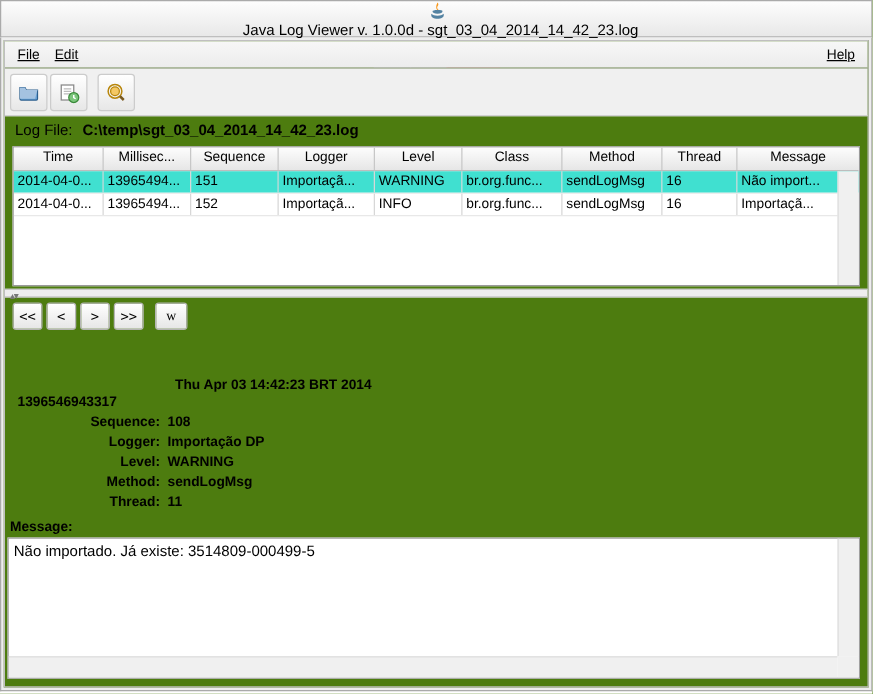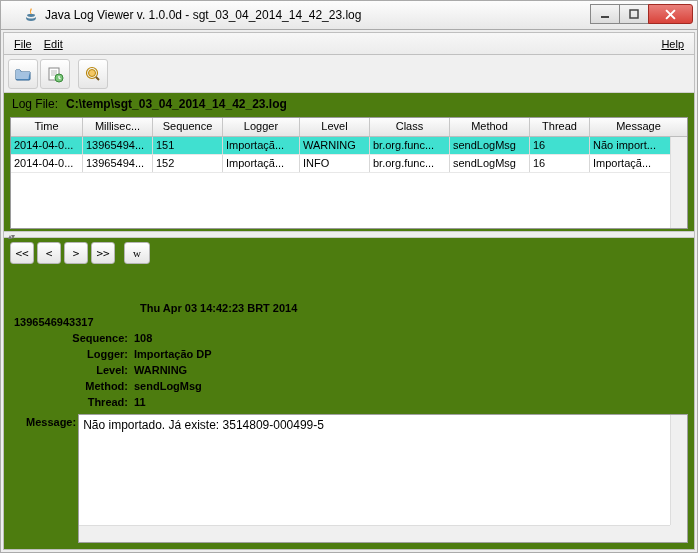--- a/index.html
+++ b/index.html
@@ -1,18 +1,18 @@
 <!DOCTYPE html>
 <html><head>
 <meta charset="utf-8">
 <style>
 * { box-sizing: border-box; margin: 0; padding: 0; }
 body { font-family: Tahoma, Arial, sans-serif; font-size: 11px; background: #fff; width: 698px; height: 555px; overflow: hidden; }
 
-.titlebar { height: 30px; background: linear-gradient(#fdfdfd, #e8e8e8); border: 1px solid #aaa; display: flex; align-items: center; padding: 0 0 0 22px; }
+.titlebar { height: 30px; background: linear-gradient(#fdfdfd, #e8e8e8); border: 1px solid #aaa; display: flex; align-items: center; padding: 0 0 0 7px; flex-direction: column; }
 .titlebar .java-icon { width: 16px; height: 16px; margin-right: 6px; }
 .titlebar .title-text { flex: 1; font-size: 12px; color: #000; }
 .win-btns { display: flex; height: 100%; padding: 3px 4px 0 0; gap: 0; }
 .win-btn { width: 30px; height: 20px; border: 1px solid #888; background: linear-gradient(#f5f5f5,#dcdcdc); display: flex; align-items: center; justify-content: center; font-size: 12px; margin-left: -1px; }
 .win-btn.min svg, .win-btn.max svg { width: 10px; height: 10px; }
 .win-btn.close { width: 45px; background: linear-gradient(#e97f7a,#d9433a); color: #fff; border-color: #a12a22; border-top-right-radius: 3px; border-bottom-right-radius: 3px;}
 .win-btn.close svg { width: 11px; height: 11px; }
 
 .outer-frame { border: 1px solid #aaa; border-top: none; height: 523px; padding: 2px; background: #eee; }
 .inner-frame { border: 1px solid #bfbfbf; background: #4d7c0f; height: 100%; display: flex; flex-direction: column; }
@@ -46,21 +46,21 @@
 .nav-row { padding: 4px 6px; display: flex; gap: 3px; }
 .nav-btn { width: 24px; height: 22px; border: 1px solid #b5b5b5; background: linear-gradient(#fff,#e6e6e6); border-radius: 3px; font-size: 11px; font-family: monospace; display:flex;align-items:center;justify-content:center;}
 .nav-btn.w { margin-left: 6px; width: 26px; font-family: Tahoma;}
 
 .detail { padding: 2px 10px 4px 10px; }
 .detail .drow { display: flex; line-height: 16px; }
 .detail .dlabel { width: 120px; text-align: right; font-weight: bold; font-size: 11px; padding-right: 6px; }
 .detail .dval { font-weight: bold; font-size: 11px; }
 .detail .header-date { margin-left: 126px; font-weight: bold; font-size: 11px; margin-top: 32px; }
 
-.msg-area { flex: 1; margin: 0 6px 6px 20px; display: flex; flex-direction: row;}
+.msg-area { flex: 1; margin: 0 6px 6px 2px; display: flex; flex-direction: column;}
 .msg-label { font-weight: bold; font-size: 11px; padding: 2px 2px; }
 .msg-box { flex: 1; background: #fff; border: 1px solid #a0a0a0; padding: 3px 4px; font-size: 12px; position: relative;}
 .msg-sb-v { position:absolute; right:0; top:0; bottom:17px; width:17px; background:#f0f0f0; border-left:1px solid #ddd;}
 .msg-sb-h { position:absolute; left:0; right:17px; bottom:0; height:17px; background:#f0f0f0; border-top:1px solid #ddd;}
 .msg-sb-c { position:absolute; right:0; bottom:0; width:17px; height:17px; background:#f0f0f0;}
 </style>
 </head>
 <body>
 
 <div class="titlebar">

